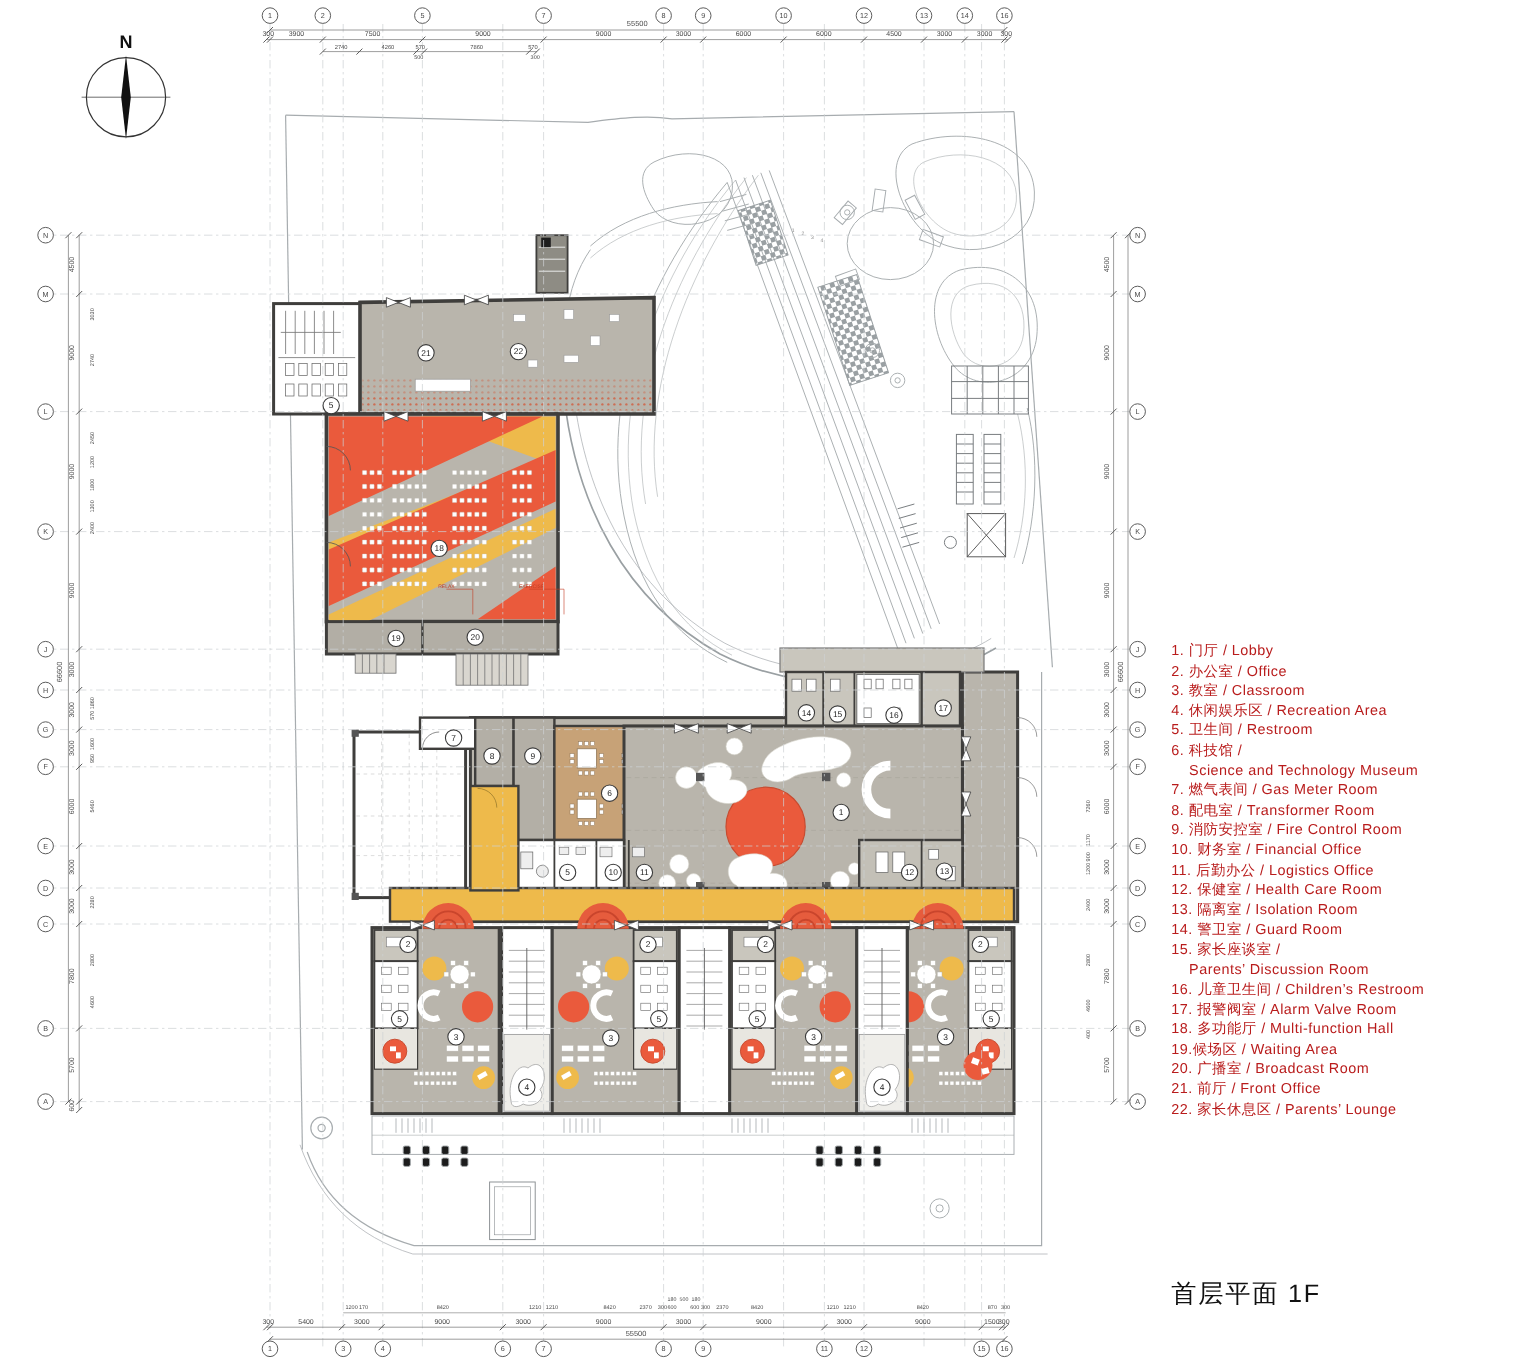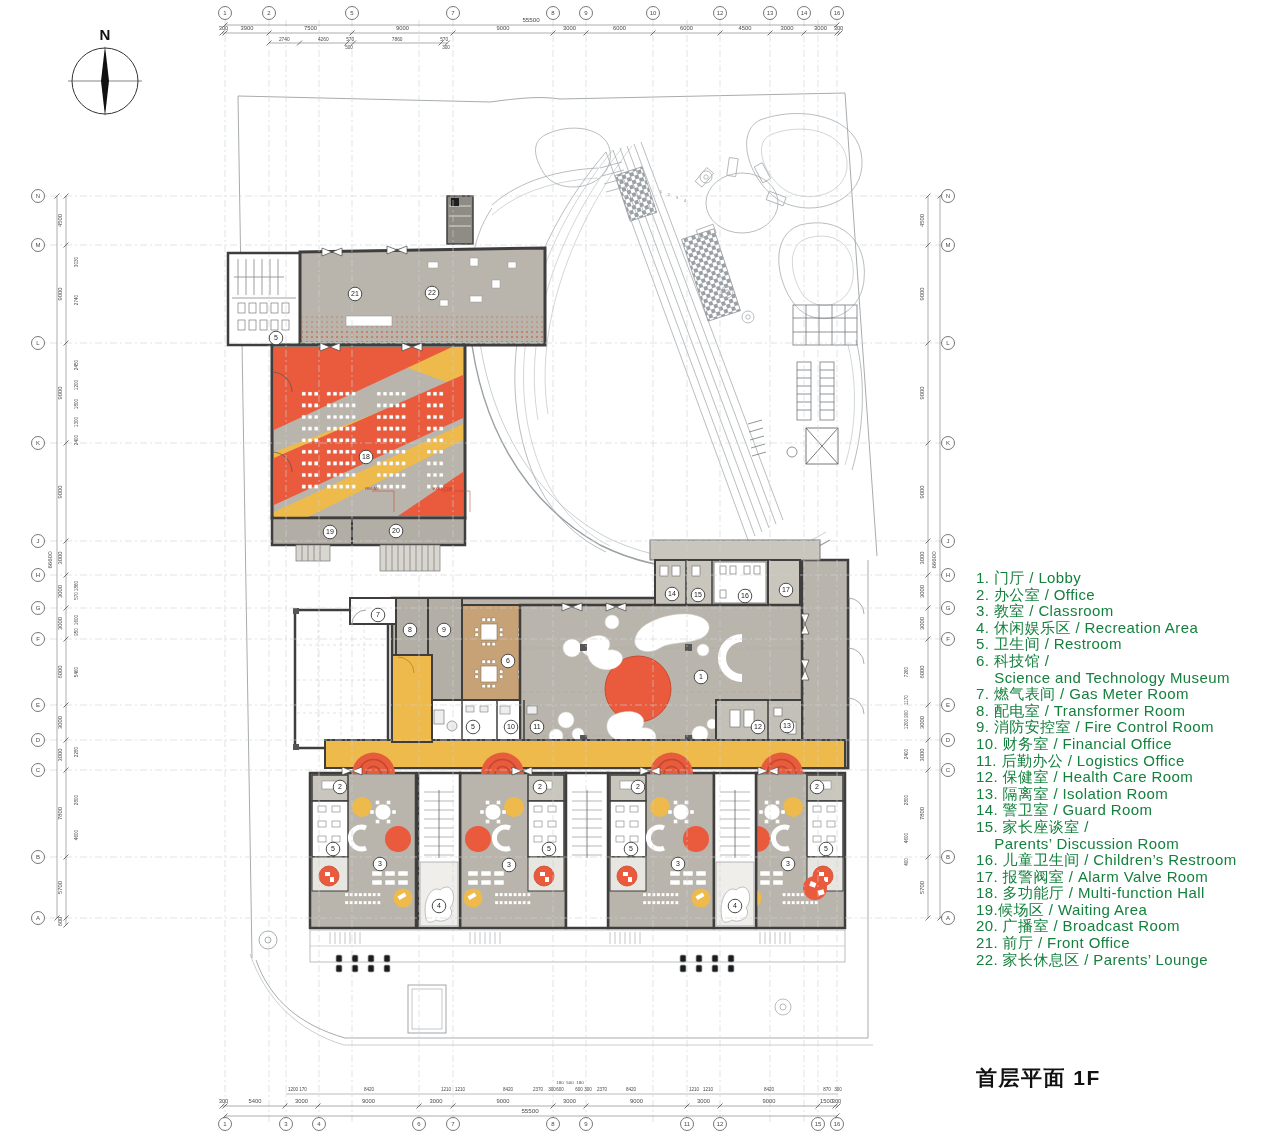--- a/index.html
+++ b/index.html
@@ -4,24 +4,24 @@
 <style>
   :root{
     --wall:#3f3e3c; --floor:#b9b5ac; --floor2:#b2aea5; --floor3:#c9c6bd;
     --orange:#ea5a3c; --orange2:#d94f33; --yellow:#eeba4b; --wood:#c7a277;
     --line:#a7acaf; --dash:#c9cdd0; --dim:#4a4a4a;
   }
   html,body{margin:0;padding:0;background:#fff;}
   body{width:1280px;height:1143px;position:relative;overflow:hidden;
        font-family:"Liberation Sans",sans-serif;color:#222;}
   #plansvg{position:absolute;left:0;top:0;}
-  #legend{position:absolute;left:976px;top:534px;font-size:15px;line-height:16.6px;
-          letter-spacing:.4px;white-space:pre;color:#15803d;margin-top:36px;}
+  #legend{position:absolute;left:976px;top:534px;font-size:12px;line-height:16.6px;
+          letter-spacing:.4px;white-space:pre;color:#b91c1c;}
   #legend .lg-line{height:16.6px;}
-  #title{position:absolute;left:976px;top:1064px;font-size:21px;font-weight:bold;
+  #title{position:absolute;left:976px;top:1064px;font-size:21px;font-weight:normal;
          letter-spacing:1.5px;color:#111;}
   text{font-family:"Liberation Sans",sans-serif;}
 </style>
 </head>
 <body>
 
 <svg id="plansvg" width="1280" height="1143" viewBox="0 0 1280 1143">
 
   <defs>
     <pattern id="checker" width="8" height="8" patternUnits="userSpaceOnUse">

